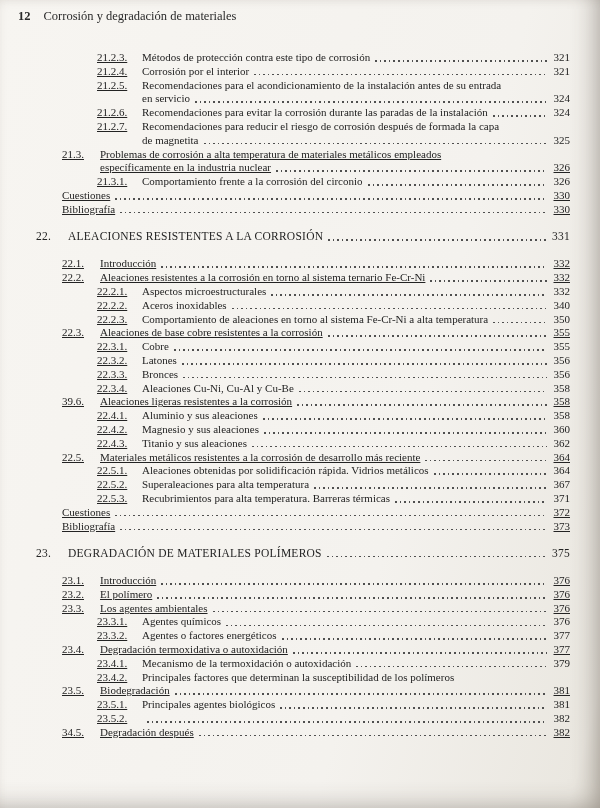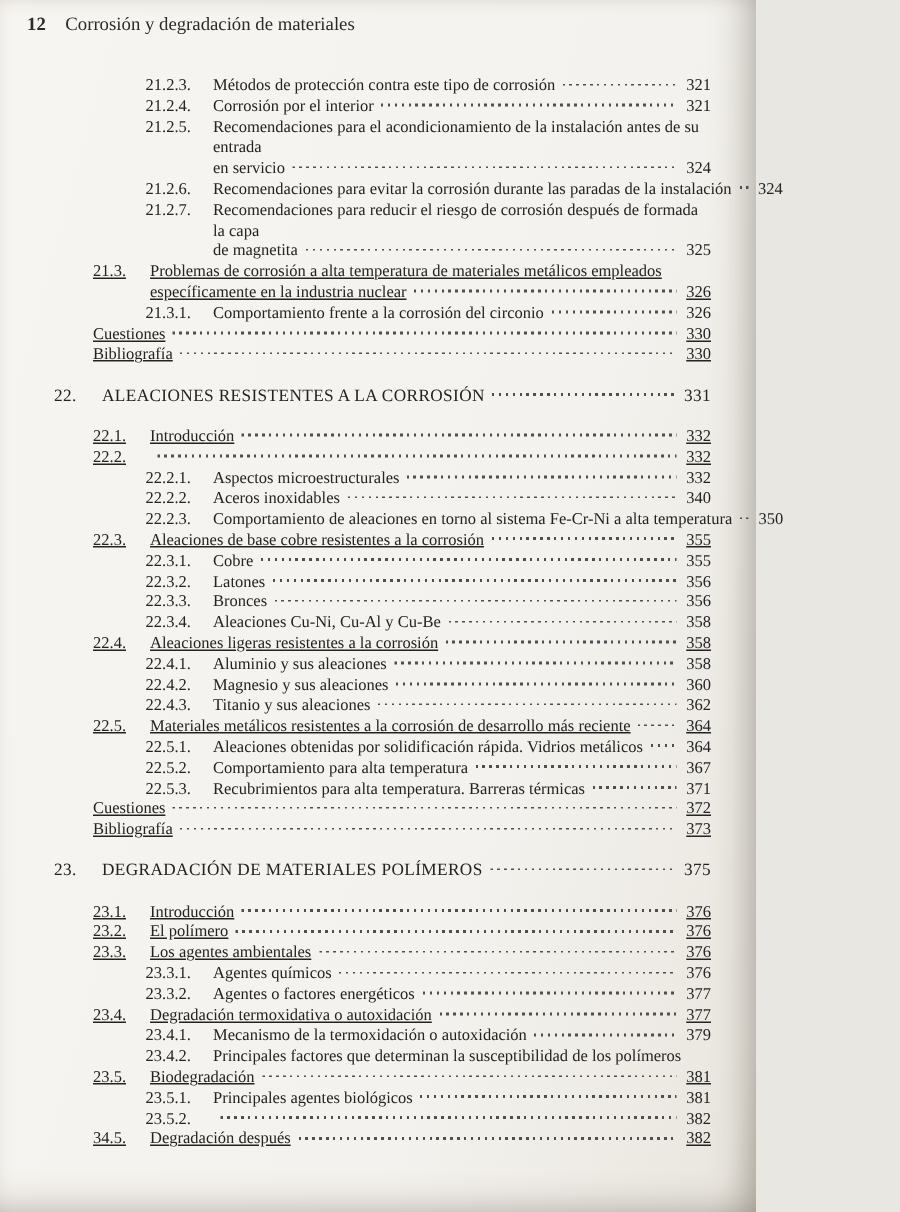--- a/index.html
+++ b/index.html
@@ -4,21 +4,21 @@
 <style>
   * { margin: 0; padding: 0; box-sizing: border-box; }
   html, body { background: #e9e7e2; }
   body {
     width: 600px;
     height: 808px;
     overflow: hidden;
     font-family: "Liberation Serif", "DejaVu Serif", serif;
   }
   .scan-page {
-    width: 504px;
+    width: 600px;
     height: 808px;
     padding: 9px 30px 0 36px;
     color: #262626;
     background: linear-gradient(105deg, #f7f5f1 0%, #f4f2ee 65%, #eae7e0 96%, #ddd9d0 100%);
     box-shadow: inset -14px -10px 26px -12px rgba(70,60,50,0.45),
                 inset 4px 6px 14px -10px rgba(70,60,50,0.18);
   }
   .running-header {
     display: flex;
     align-items: baseline;
@@ -42,24 +42,24 @@
     padding-left: 0;
     font-size: 11.5px;
     letter-spacing: 0.25px;
     margin: 13.5px 0;
   }
   .entry.lvl2 { padding-left: 26px; text-decoration: underline; }
   .entry.lvl3 { padding-left: 61px; }
   .num  { flex: none; }
   .lvl1 .num { width: 32px; }
   .lvl2 .num { width: 38px; }
-  .lvl3 .num { width: 45px; }
+  .lvl3 .num { width: 45px; text-decoration: underline; }
   .content { flex: 1; min-width: 0; }
   .tline { line-height: 13.8px; }
-  .lastline { display: flex; align-items: center; }
+  .lastline { display: flex; align-items: flex-end; }
   .txt { white-space: nowrap; flex: none; }
   .leader {
     flex: 1 1 8px;
     min-width: 6px;
     height: 1.6px;
     margin: 0 3px 3.2px 5px;
     background-image: repeating-linear-gradient(90deg,
       #4f4f4f 0px, #4f4f4f 1.6px, transparent 1.6px, transparent 4.6px);
   }
   .page-ref { flex: none; min-width: 20px; text-align: right; }
@@ -181,20 +181,21 @@
             <span class="txt">Introducción</span>
             <span class="leader"></span>
             <span class="page-ref">332</span>
           </div>
         </div>
       </div>
       <div class="entry lvl2">
         <span class="num">22.2.</span>
         <div class="content">
           <div class="tline lastline">
+            <span class="txt">Aleaciones resistentes a la corrosión en torno al sistema ternario Fe-Cr-Ni</span>
             <span class="leader"></span>
             <span class="page-ref">332</span>
           </div>
         </div>
       </div>
       <div class="entry lvl3">
         <span class="num">22.2.1.</span>
         <div class="content">
           <div class="tline lastline">
             <span class="txt">Aspectos microestructurales</span>
@@ -267,21 +268,21 @@
         <span class="num">22.3.4.</span>
         <div class="content">
           <div class="tline lastline">
             <span class="txt">Aleaciones Cu-Ni, Cu-Al y Cu-Be</span>
             <span class="leader"></span>
             <span class="page-ref">358</span>
           </div>
         </div>
       </div>
       <div class="entry lvl2">
-        <span class="num">22.4.</span>
+        <span class="num">39.6.</span>
         <div class="content">
           <div class="tline lastline">
             <span class="txt">Aleaciones ligeras resistentes a la corrosión</span>
             <span class="leader"></span>
             <span class="page-ref">358</span>
           </div>
         </div>
       </div>
       <div class="entry lvl3">
         <span class="num">22.4.1.</span>
@@ -330,21 +331,21 @@
             <span class="txt">Aleaciones obtenidas por solidificación rápida. Vidrios metálicos</span>
             <span class="leader"></span>
             <span class="page-ref">364</span>
           </div>
         </div>
       </div>
       <div class="entry lvl3">
         <span class="num">22.5.2.</span>
         <div class="content">
           <div class="tline lastline">
-            <span class="txt">Comportamiento para alta temperatura</span>
+            <span class="txt">Superaleaciones para alta temperatura</span>
             <span class="leader"></span>
             <span class="page-ref">367</span>
           </div>
         </div>
       </div>
       <div class="entry lvl3">
         <span class="num">22.5.3.</span>
         <div class="content">
           <div class="tline lastline">
             <span class="txt">Recubrimientos para alta temperatura.  Barreras térmicas</span>

